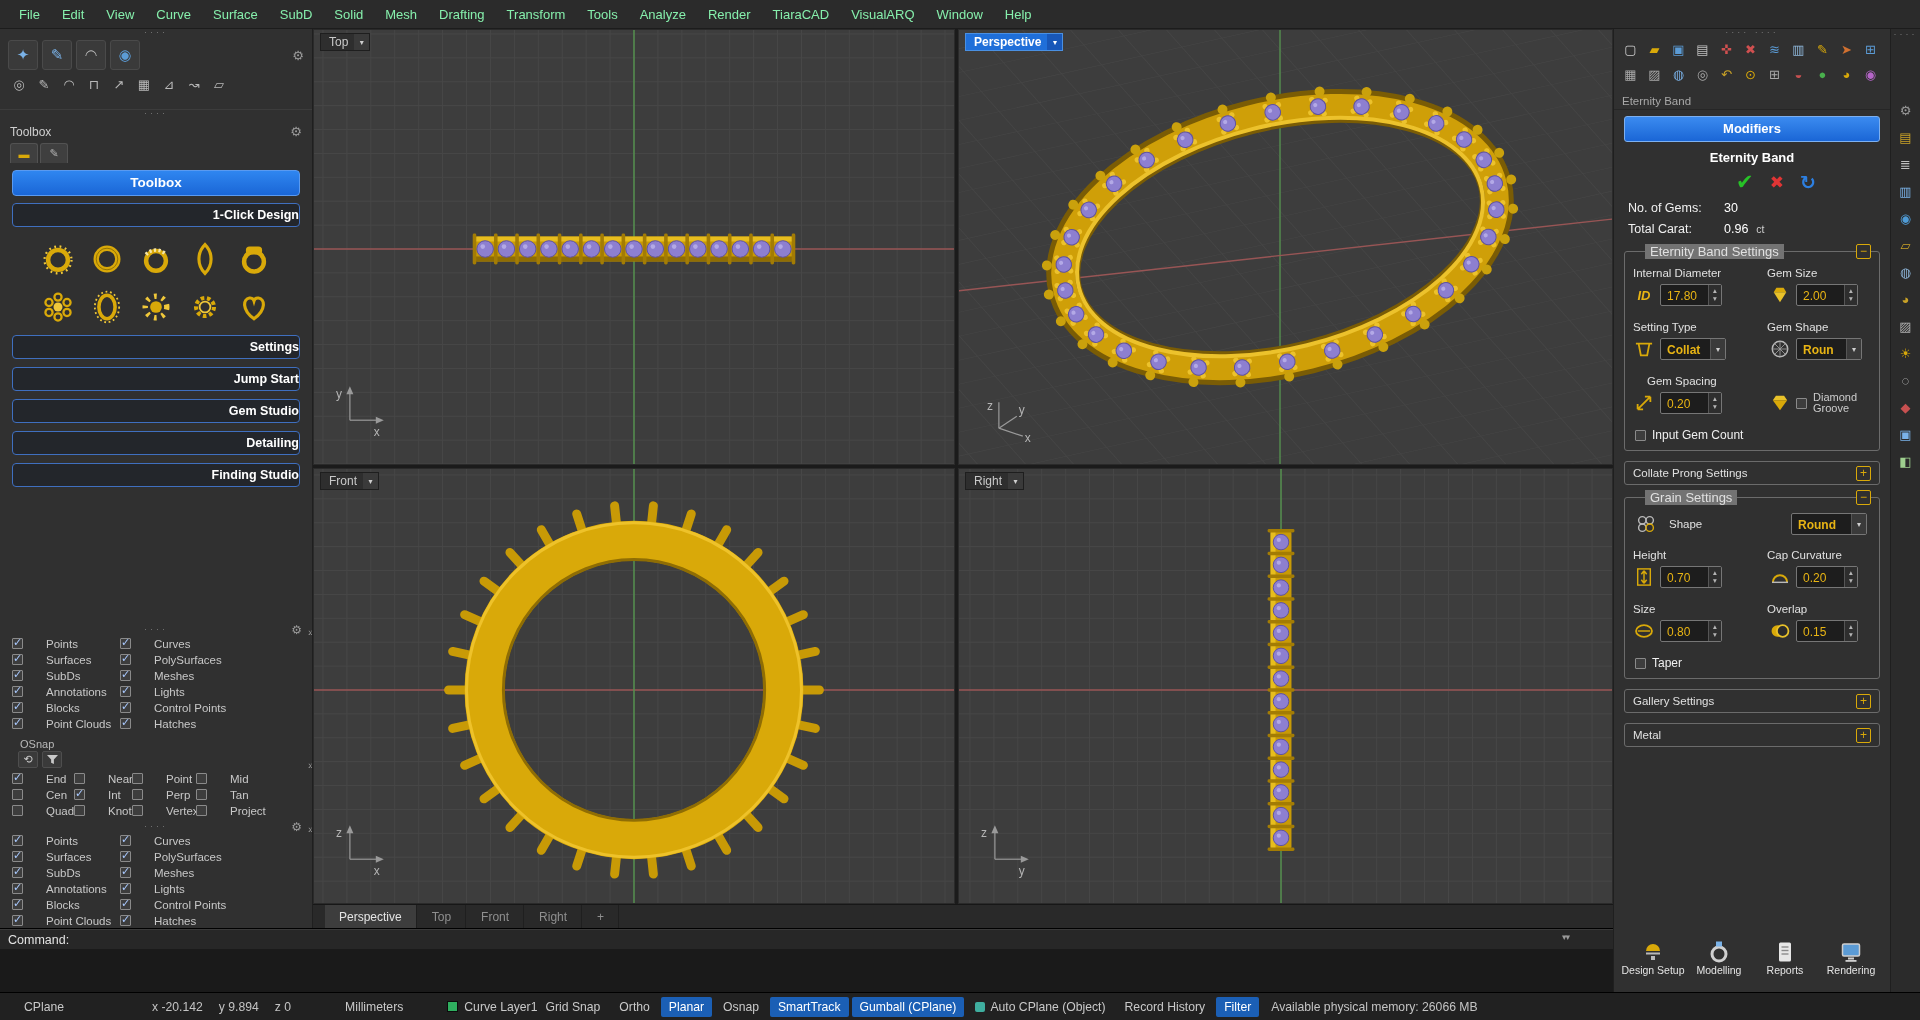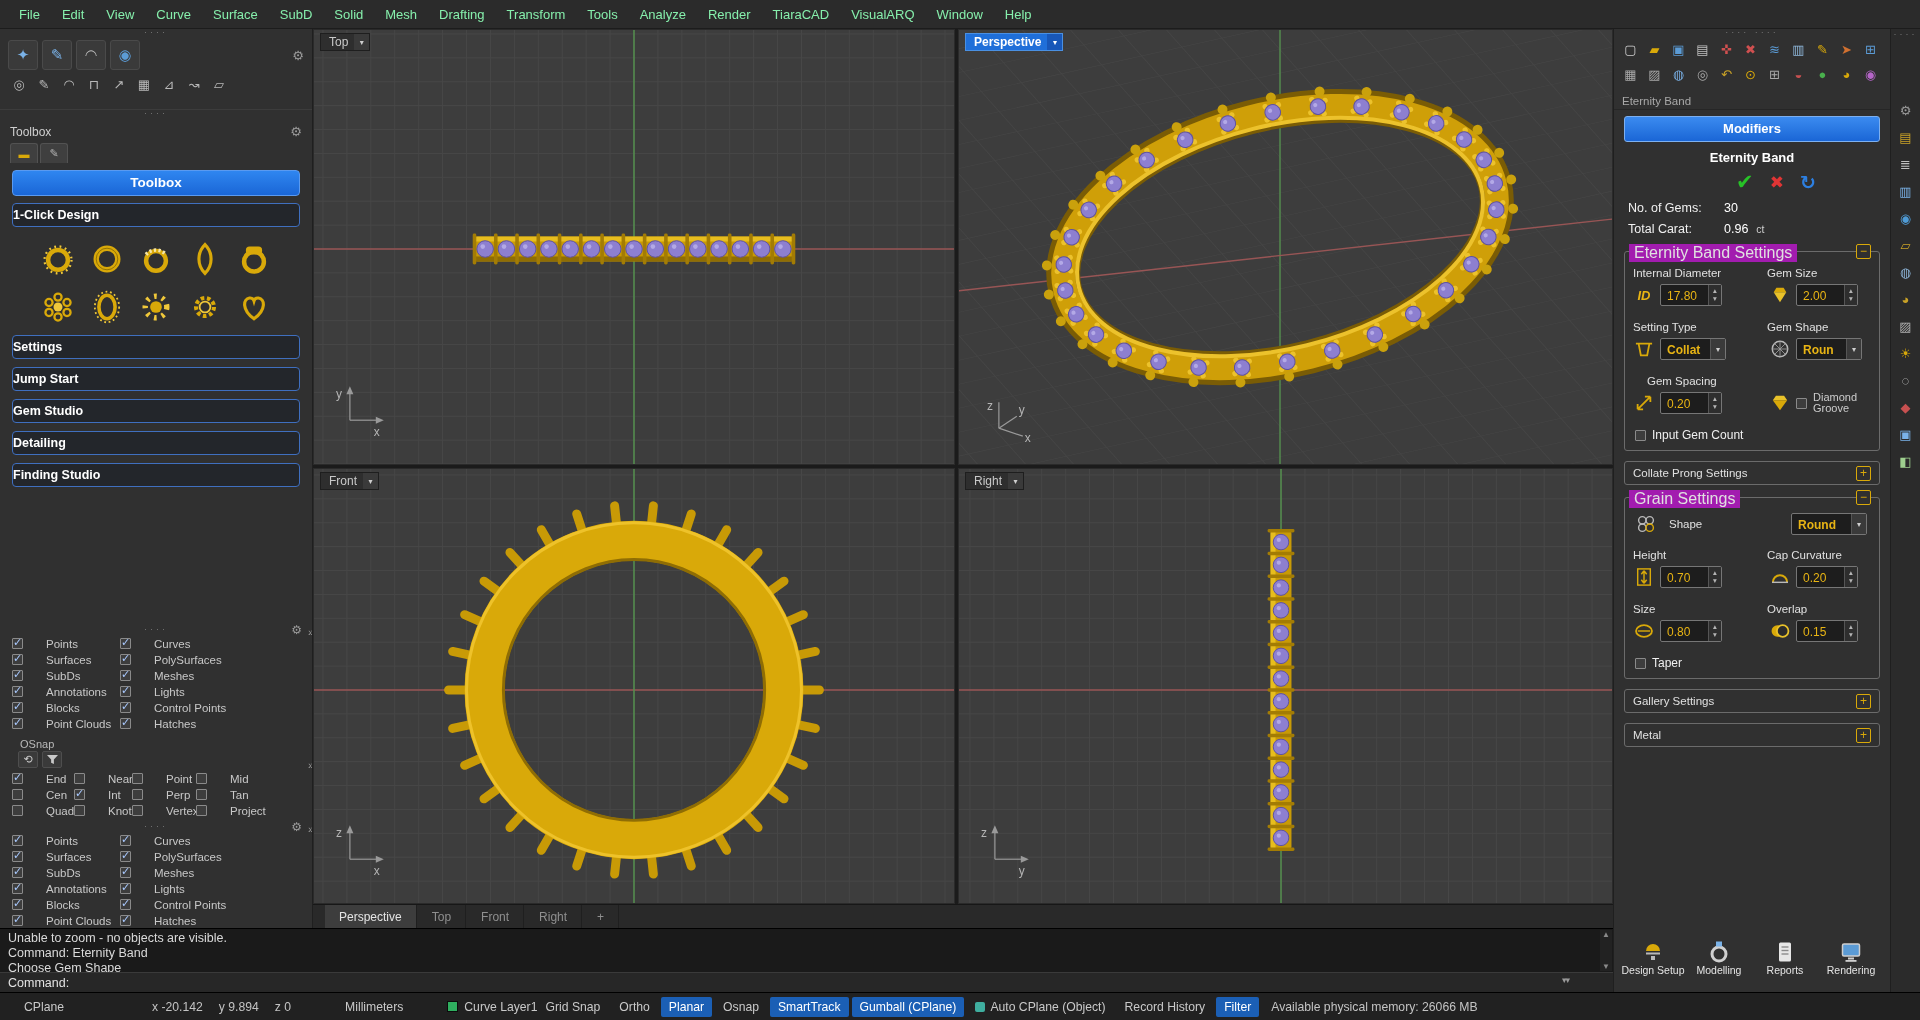--- a/index.html
+++ b/index.html
@@ -21,21 +21,21 @@
   .mini-icon{width:22px;height:22px;display:flex;align-items:center;justify-content:center;color:#b9b9b9;font-size:13px;border-radius:2px;cursor:pointer}
   .push{margin-left:auto}
   .icon-gear{color:#9a9a9a;font-size:13px;cursor:pointer}
   .icon-gear::before{content:"⚙"}
   .side-sep{border-top:1px solid #3c3c3c;margin-top:10px}
   .panel-head{display:flex;align-items:center;padding:6px 10px 2px 10px}
   .panel-head .t{font-size:12px;color:#cfcfcf}
   .side-tabs{display:flex;gap:2px;padding:2px 10px 4px 10px}
   .side-tab{width:28px;height:20px;background:#3f3f3f;border:1px solid #525252;border-bottom:none;border-radius:3px 3px 0 0;display:flex;align-items:center;justify-content:center;font-size:11px;cursor:pointer}
   .btn-primary{display:block;margin:3px 12px;height:26px;background:linear-gradient(#2f86f0,#1a66d6);border:1px solid #5a9af0;border-radius:4px;color:#fff;font-weight:bold;font-size:13.5px;text-align:center;line-height:24px;cursor:pointer}
-  .btn-outline{display:block;margin:4px 12px;height:24px;background:#23262b;border:1px solid #3f6fbf;border-radius:4px;color:#fff;font-weight:bold;font-size:12.5px;text-align:left;line-height:22px;cursor:pointer}
+  .btn-outline{display:block;margin:4px 12px;height:24px;background:#23262b;border:1px solid #3f6fbf;border-radius:4px;color:#fff;font-weight:bold;font-size:12.5px;text-align:right;line-height:22px;cursor:pointer}
   .ring-grid{display:grid;grid-template-columns:repeat(5,40px);gap:8px 9px;justify-content:center;margin:8px 0 4px 0}
   .ring-icon{width:40px;height:40px;display:flex;align-items:center;justify-content:center;cursor:pointer;border-radius:3px}
   .side-spacer{flex:1}
   
   .fpanel{position:relative;padding:0 8px}
   .fhead{height:12px;display:flex;align-items:center;justify-content:center;position:relative}
   .fhead .icon-gear{position:absolute;right:2px;top:-1px;font-size:12px}
   .chk-grid{display:grid;position:relative;padding:1px 4px}
   .cols2{grid-template-columns:108px 1fr;row-gap:3px}
   .cols4{grid-template-columns:62px 58px 64px 1fr;row-gap:3px}
@@ -78,21 +78,21 @@
   .rp-heading{text-align:center;font-size:13px;font-weight:bold;color:#fff;margin:4px 0 2px 0}
   .rp-actions{display:flex;justify-content:center;align-items:center;gap:16px;height:30px;margin-left:48px}
   .act-check{color:#27c227;font-size:21px;cursor:pointer}.act-check::before{content:"✔"}
   .act-x{color:#e03535;font-size:17px;font-weight:bold;cursor:pointer}.act-x::before{content:"✖"}
   .act-refresh{color:#2d7fe0;font-size:19px;font-weight:bold;cursor:pointer}.act-refresh::before{content:"↻"}
   .kv{display:flex;align-items:center;padding:2px 14px;height:21px}
   .kv .k{width:96px;font-size:12.5px;color:#f0f0f0}
   .kv .v{font-size:12.5px;color:#fff}
   .kv .u{font-size:10.5px;color:#cfcfcf;margin-left:8px}
   .group{border:1px solid #6b6b6b;border-radius:3px;margin:12px 10px 0 10px;position:relative;padding:12px 6px 8px 6px}
-  .legend{position:absolute;top:-8px;left:4px;background:#a21caf;padding:0 5px;font-size:16px;color:#e0e0e0}
+  .legend{position:absolute;top:-8px;left:20px;background:#737373;padding:0 5px;font-size:13px;color:#e0e0e0}
   .gtoggle{position:absolute;top:-8px;right:8px;width:15px;height:15px;background:#303030;border:1px solid #d9a909;border-radius:2px;color:#d9a909;font-size:12px;line-height:12px;text-align:center;cursor:pointer}
   .gtoggle.minus::before{content:"−"}.gtoggle.plus::before{content:"+"}
   .group-collapsed{border:1px solid #6b6b6b;border-radius:3px;margin:10px 10px 0 10px;height:24px;display:flex;align-items:center;justify-content:space-between;padding:0 8px}
   .group-collapsed .gl{font-size:11.5px;color:#e0e0e0}
   .group-collapsed .gtoggle{position:static}
   .g2{display:grid;grid-template-columns:124px 1fr;column-gap:4px}
   .flabel{font-size:11.5px;color:#e0e0e0;padding:3px 2px 3px 2px}
   .ctl-row{display:flex;align-items:center;gap:3px;padding:1px 0}
   .ficon{width:26px;height:24px;flex:none;display:flex;align-items:center;justify-content:center}
   .ficon svg{display:block}
@@ -1112,31 +1112,20 @@
               <span>Right</span>
             </span>
             <span class="vtab">
               <span>+</span>
             </span>
           </div>
   </div>
 </div>
 
   <div class="cmd">
-    <div class="cmd-hist">
-      <div>
-            <div class="cmd-line"><span>Unable to zoom - no objects are visible.</span></div>
-            <div class="cmd-line"><span>Command: Eternity Band</span></div>
-            <div class="cmd-line"><span>Choose Gem Shape</span></div>
-          </div>
-      <div class="cmd-scroll">
-            <span>▲</span>
-            <span>▼</span>
-          </div>
-    </div>
     <div class="cmd-prompt">
       <span>Command:</span>
       <span class="cmd-chevrons"></span>
     </div>
   </div>
 </div>
 
 <section class="right-col">
   <div class="grip">···· ····</div>
   <div class="icon-row">

